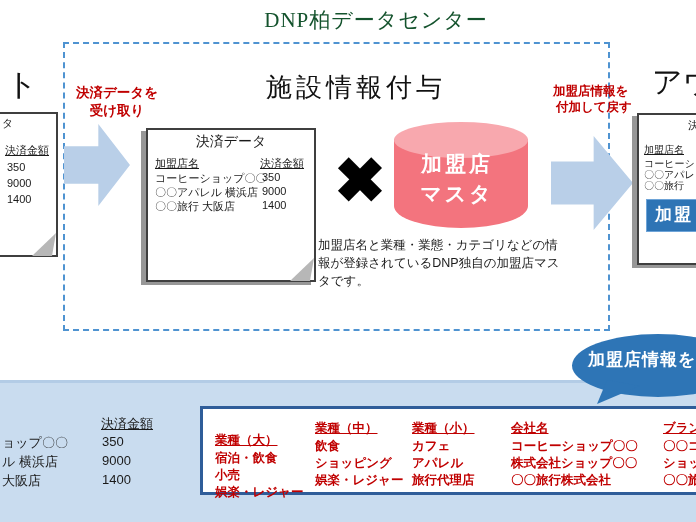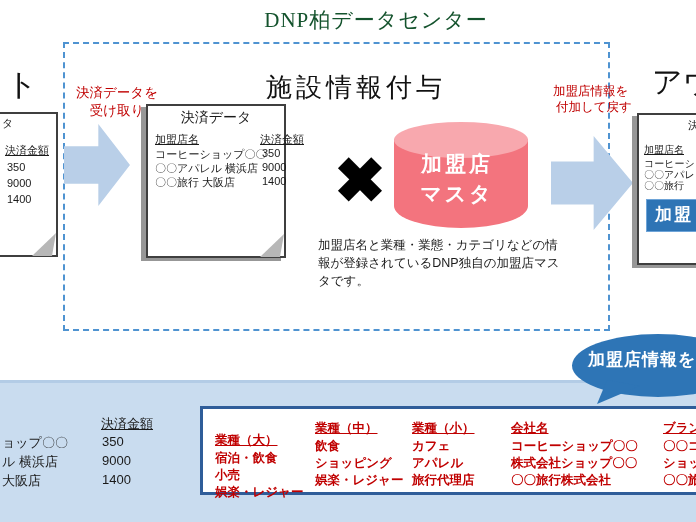--- a/index.html
+++ b/index.html
@@ -17,31 +17,31 @@
 
   .input-heading { position:absolute; left:6px; top:64px; font-size:31px;
     font-family:"Liberation Serif", serif; color:#111; }
   .output-heading { position:absolute; left:652px; top:62px; font-size:30px;
     font-family:"Liberation Serif", serif; color:#111; white-space:nowrap; }
   .center-heading { position:absolute; left:266px; top:70px; font-size:26px;
     letter-spacing:4px; font-family:"Liberation Serif", serif; color:#111; }
 
   .doc { position:absolute; background:#fff; border:2px solid #3f3f3f; }
   .doc-left   { left:-12px; top:112px; width:70px;  height:145px; }
-  .doc-center { left:146px; top:104px; width:140px; height:154px; box-shadow:-5px 3px 0 #979797; }
+  .doc-center { left:146px; top:128px; width:170px; height:154px; box-shadow:-5px 3px 0 #979797; }
   .doc-right  { left:637px; top:113px; width:90px;  height:152px; box-shadow:-5px 3px 0 #979797; }
   .fold { position:absolute; right:-1px; bottom:-1px; width:25px; height:23px;
     background:#b7b7b7; clip-path:polygon(0 100%, 96% 0, 80% 100%); }
 
   .doc-title { position:absolute; width:100%; text-align:center; top:3px; font-size:14px; }
   .u { text-decoration:underline; }
   .t11 { font-size:11px; white-space:nowrap; position:absolute; }
   .t10 { font-size:10px; white-space:nowrap; position:absolute; }
 
-  .label-red { color:#c00000; font-weight:normal; position:absolute; }
+  .label-red { color:#c00000; font-weight:bold; position:absolute; }
   .transfer-in { left:64px; top:84px; width:106px; text-align:center; font-size:13.5px; line-height:1.3; }
   .transfer-out { left:553px; top:83px; width:84px; font-size:12.5px; line-height:1.3; }
   .transfer-out .l2 { margin-left:3px; }
 
   .arrow { position:absolute; background:#b9cfe8;
     clip-path:polygon(0 27%, 52% 27%, 52% 0, 100% 50%, 52% 100%, 52% 73%, 0 73%); }
   .arrow-left  { left:64px;  top:124px; width:66px; height:82px; }
   .arrow-right { left:551px; top:136px; width:82px; height:94px; }
 
   .multiply { position:absolute; left:334px; top:150px; font-size:62px; line-height:1;

